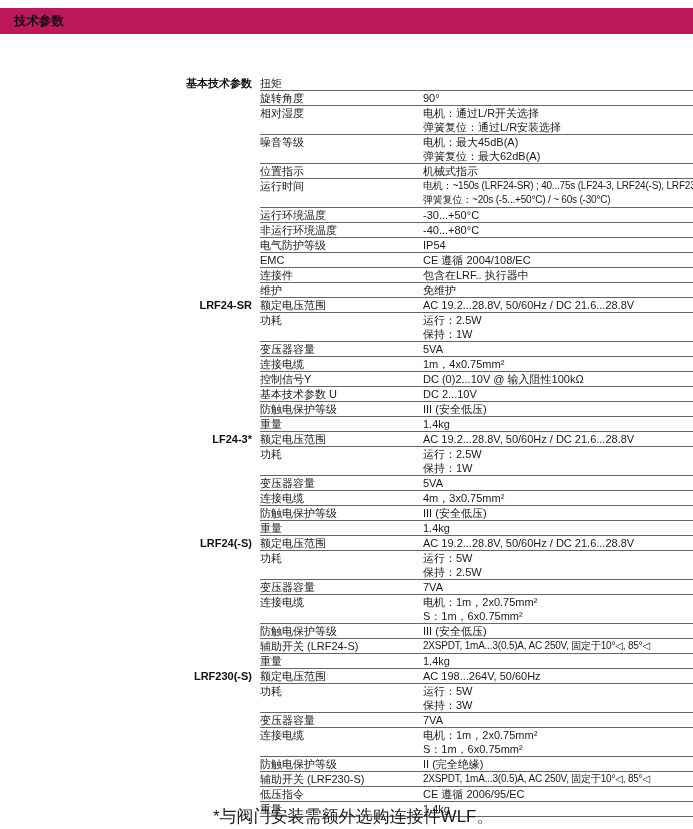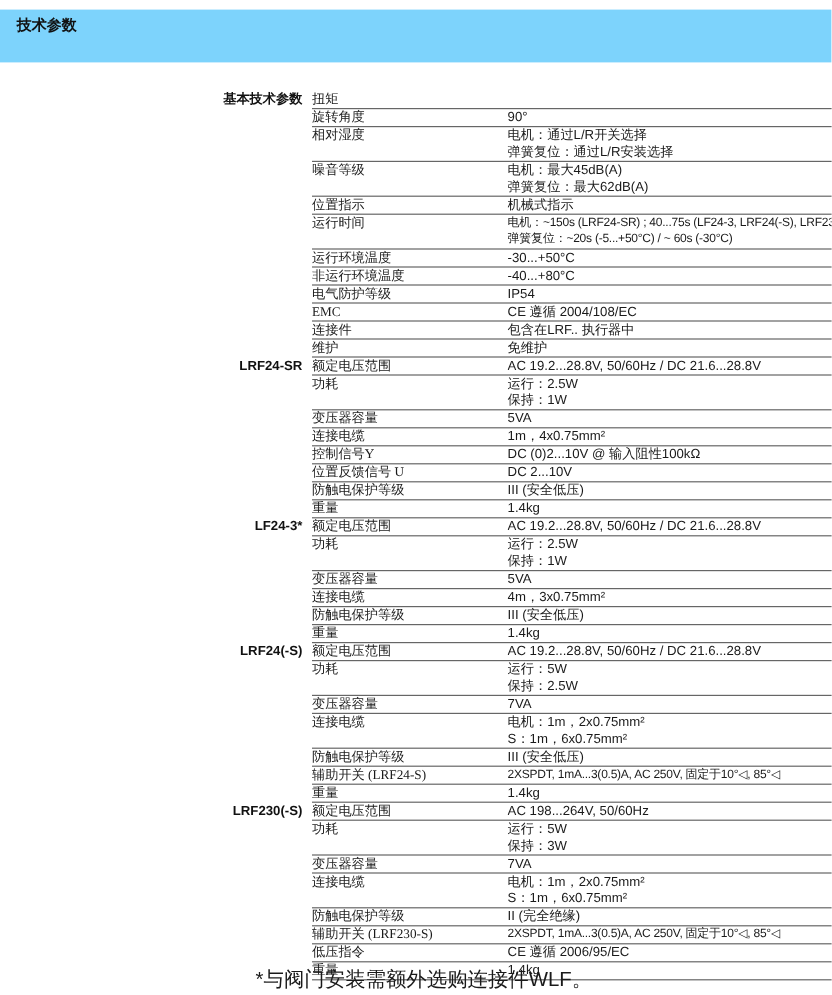--- a/index.html
+++ b/index.html
@@ -1,33 +1,33 @@
 <!DOCTYPE html>
 <html><head>
 <meta charset="utf-8">
 <style>
   * { margin:0; padding:0; box-sizing:border-box; }
   html,body { width:693px; height:829px; background:#ffffff; overflow:hidden;
     font-family:"Liberation Sans","DejaVu Sans",sans-serif; color:#1a1a1a; }
   .page { position:relative; width:693px; height:829px; }
 
-  .header-bar { position:absolute; left:0; top:8px; width:693px; height:44px;
-    background:#7dd3fc; }
+  .header-bar { position:absolute; left:0; top:8px; width:693px; height:26px;
+    background:#be185d; }
   .header-title { display:block; line-height:26px; padding-left:14px;
     font-size:12.5px; font-weight:bold; color:#111; }
 
   .table-wrap { position:absolute; left:260px; top:44px; width:446px;
     font-size:11px; line-height:14px;margin-top:32px; }
 
   .section { position:relative; }
   .group-label { position:absolute; right:calc(100% + 8px); top:0;
     white-space:nowrap; font-weight:bold; font-size:11px; line-height:14px; color:#111; }
 
   .row { display:flex; border-bottom:1px solid #666; }
-  .param { width:163px; flex:0 0 163px; white-space:nowrap; overflow:hidden;font-family:Liberation Serif, serif; }
+  .param { width:163px; flex:0 0 163px; white-space:nowrap; overflow:hidden; }
   .value { flex:1; white-space:pre; overflow:hidden; }
   .value.condensed { font-size:10px; letter-spacing:-0.2px; }
 
   .footnote { position:absolute; left:213px; top:810px; font-size:17px;
     line-height:14px; color:#1a1a1a; }
 </style>
 </head>
 <body>
 
 <div class="page">
@@ -107,21 +107,21 @@
         </div>
         <div class="row">
           <div class="param">连接电缆</div>
           <div class="value">1m，4x0.75mm²</div>
         </div>
         <div class="row">
           <div class="param">控制信号Y</div>
           <div class="value">DC (0)2...10V @ 输入阻性100kΩ</div>
         </div>
         <div class="row">
-          <div class="param">位置反馈信号 U</div>
+          <div class="param">基本技术参数 U</div>
           <div class="value">DC 2...10V</div>
         </div>
         <div class="row">
           <div class="param">防触电保护等级</div>
           <div class="value">III (安全低压)</div>
         </div>
         <div class="row">
           <div class="param">重量</div>
           <div class="value">1.4kg</div>
         </div>

